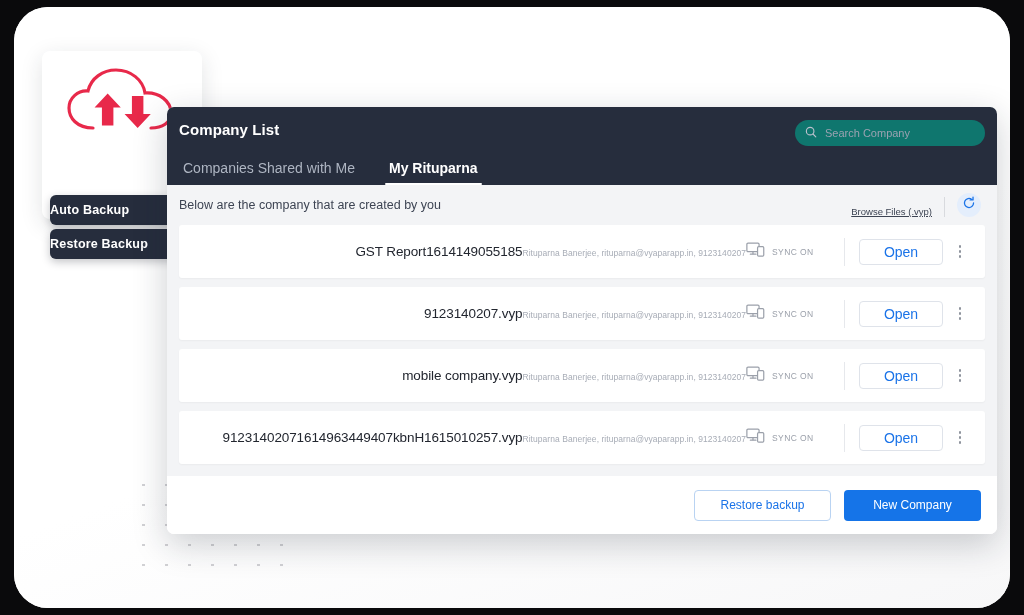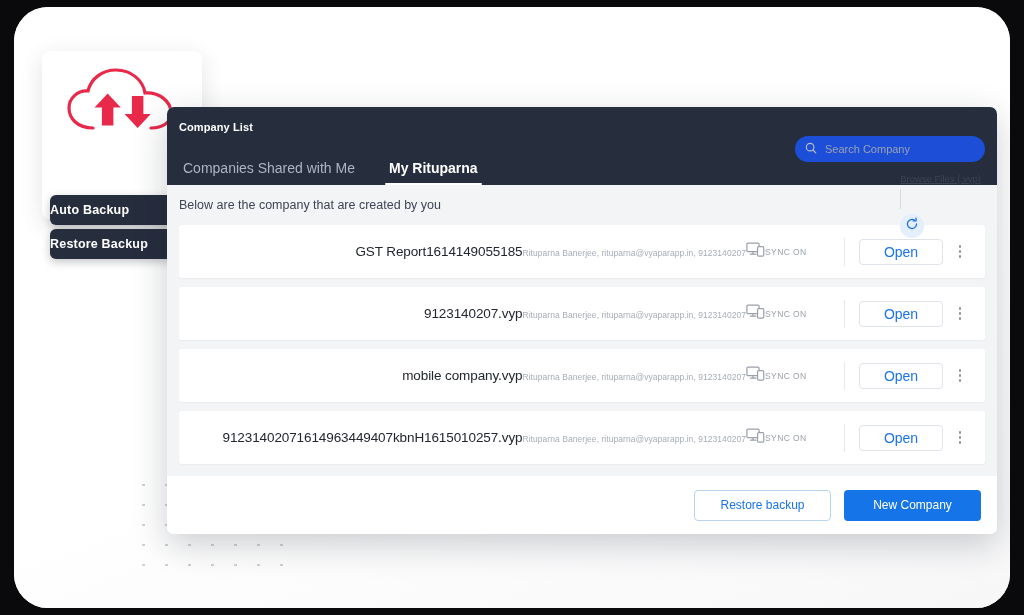--- a/index.html
+++ b/index.html
@@ -82,34 +82,33 @@
   
   .panel-head{
     background:#262d3d;
     height:78px;
     flex:0 0 auto;
     position:relative;
   }
   .panel-title{
     position:absolute; left:12px; top:14px;
     color:#ffffff;
-    font-size:11px;
+    font-size:15px;
     font-weight:bold;
     letter-spacing:.1px;
     text-align:right;
   }
   .search-box{
     position:absolute; right:12px; top:13px;
     width:190px; height:26px;
-    background:#1d4ed8;
+    background:#0f766e;
     border-radius:13px;
     display:flex; align-items:center;
     padding:4px 10px;
     gap:8px;
-    margin-top:16px;
   }
   .search-box svg{ flex:0 0 auto; }
   .search-input{
     border:none; background:transparent; outline:none;
     color:#d6dae2;
     font-family:"Liberation Sans", sans-serif;
     font-size:11px;
     width:100%;
   }
   .search-input::placeholder{ color:#9aa2b1; }
@@ -147,21 +146,21 @@
     display:flex; align-items:center;
     padding:0 16px 0 12px;
     position:relative;
   }
   .subbar-text{
     font-size:12.5px;
     color:#3d4453;
   }
   .subbar-right{
     margin-left:auto;
-    display:flex; align-items:flex-start; gap:5px;flex-direction:column;
+    display:flex; align-items:flex-end; gap:12px;
   }
   .browse-link{
     font-size:9.5px;
     color:#3d4453;
     text-decoration:underline;
   }
   .vdiv{
     width:1px; height:20px; background:#d8dade;
   }
   .refresh-btn{
@@ -207,21 +206,21 @@
     font-size:8.5px;
     color:#a7acb6;
     letter-spacing:.05px;
   }
   .row-right{
     display:flex; align-items:center;
     flex:0 0 auto;
     gap:0;
   }
   .sync-chunk{
-    display:flex; align-items:center; 
+    display:flex; align-items:center; gap:7px;
     width:98px;
   }
   .sync-label{
     font-size:8.5px;
     color:#9ba0aa;
     letter-spacing:.4px;
   }
   .row-div{
     width:1px; height:28px; background:#e6e8ec;
     margin:0 14px 0 0;

